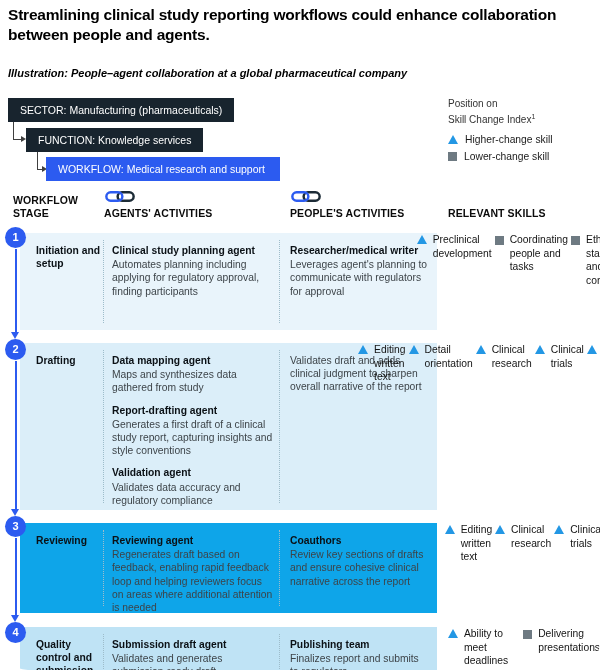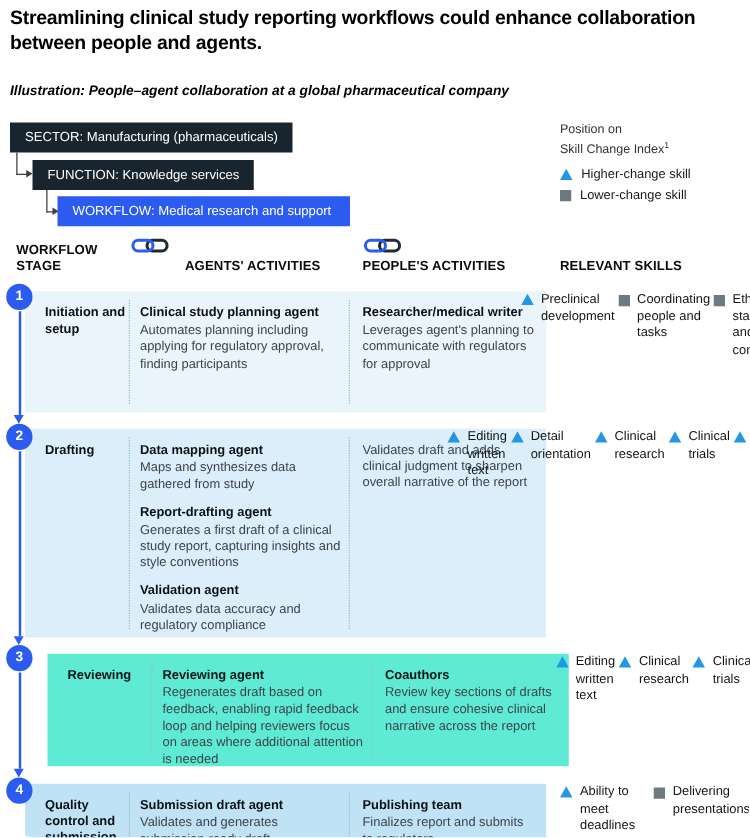--- a/index.html
+++ b/index.html
@@ -37,21 +37,21 @@
   .legend-item{display:flex;align-items:center;gap:7px;font-size:10.3px;line-height:17px;color:#1a1a1a;}
 
   
   .mk{display:inline-block;}
   .mk-tri{width:0;height:0;border-left:5.5px solid transparent;border-right:5.5px solid transparent;border-bottom:9px solid var(--skill-blue);}
   .mk-sq{width:9px;height:9px;background:var(--skill-gray);}
 
   
   .col-head{position:absolute;font-size:10.5px;font-weight:bold;line-height:13px;color:#0b0b0b;letter-spacing:0.1px;}
   .head-stage{left:13px;top:194px;width:72px;}
-  .head-agents{left:104px;top:207px;margin-left:44px;}
+  .head-agents{left:104px;top:207px;}
   .head-people{left:290px;top:207px;}
   .head-skills{left:448px;top:207px;}
   .link-icon{position:absolute;width:32px;height:15px;}
   .link1{left:104px;top:189px;}
   .link2{left:290px;top:189px;}
 
   
   .wf-row{position:absolute;left:20px;width:417px;}
   .stage-label{position:absolute;left:16px;top:11px;width:66px;font-size:10.3px;font-weight:bold;line-height:13.2px;color:#0b1116;}
   .divider{position:absolute;top:7px;bottom:7px;width:0;border-left:1px dotted var(--divider);}
@@ -198,21 +198,21 @@
         </div>
         <div class="skill">
           <span class="mk mk-tri"></span>
           <span class="skill-label">Data analysis</span>
         </div>
         <div class="skill">
           <span class="mk mk-sq"></span>
           <span class="skill-label">Writing</span>
         </div>
       </div>
-      <div class="wf-row" style="top: 523px; height: 90px; background: #5eead4; margin-left: 18px;">
+      <div class="wf-row" style="top: 523px; height: 90px; background: #0ea5e9;">
         <div class="stage-label">Reviewing</div>
         <div class="divider div1"></div>
         <div class="divider div2"></div>
         <div class="col col-agents">
           <div class="entry">
             <div class="entry-name">Reviewing agent</div>
             <div class="entry-desc">Regenerates draft based on feedback, enabling rapid feedback loop and helping reviewers focus on areas where additional attention is needed</div>
           </div>
         </div>
         <div class="col col-people">

